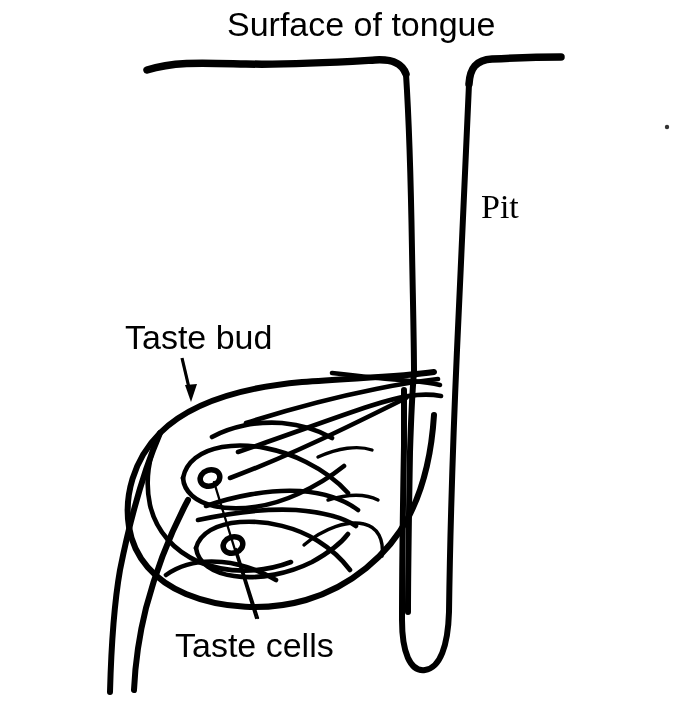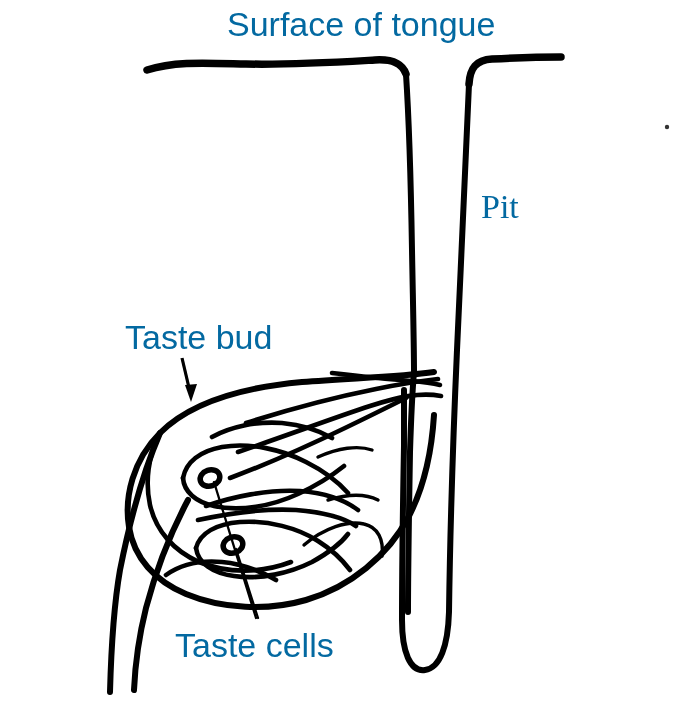--- a/index.html
+++ b/index.html
@@ -54,21 +54,21 @@
     fill: none;
     stroke: #000000;
     stroke-width: 3.2;
     stroke-linecap: butt;
   }
   .arrow-head { fill: #000000; stroke: none; }
   .speck { fill: #333333; stroke: none; }
 
   .label {
     position: absolute;
-    color: #0369a1;
+    color: #000000;
     font-family: "Liberation Sans", sans-serif;
     font-size: 34px;
     font-weight: 400;
     line-height: 1;
     white-space: nowrap;
     letter-spacing: 0px;
   }
   #label-surface-of-tongue { left: 227px; top: 7px; }
   #label-pit              { left: 481px; top: 190px; font-family: Liberation Serif, serif; }
   #label-taste-bud        { left: 125px; top: 320px; }

